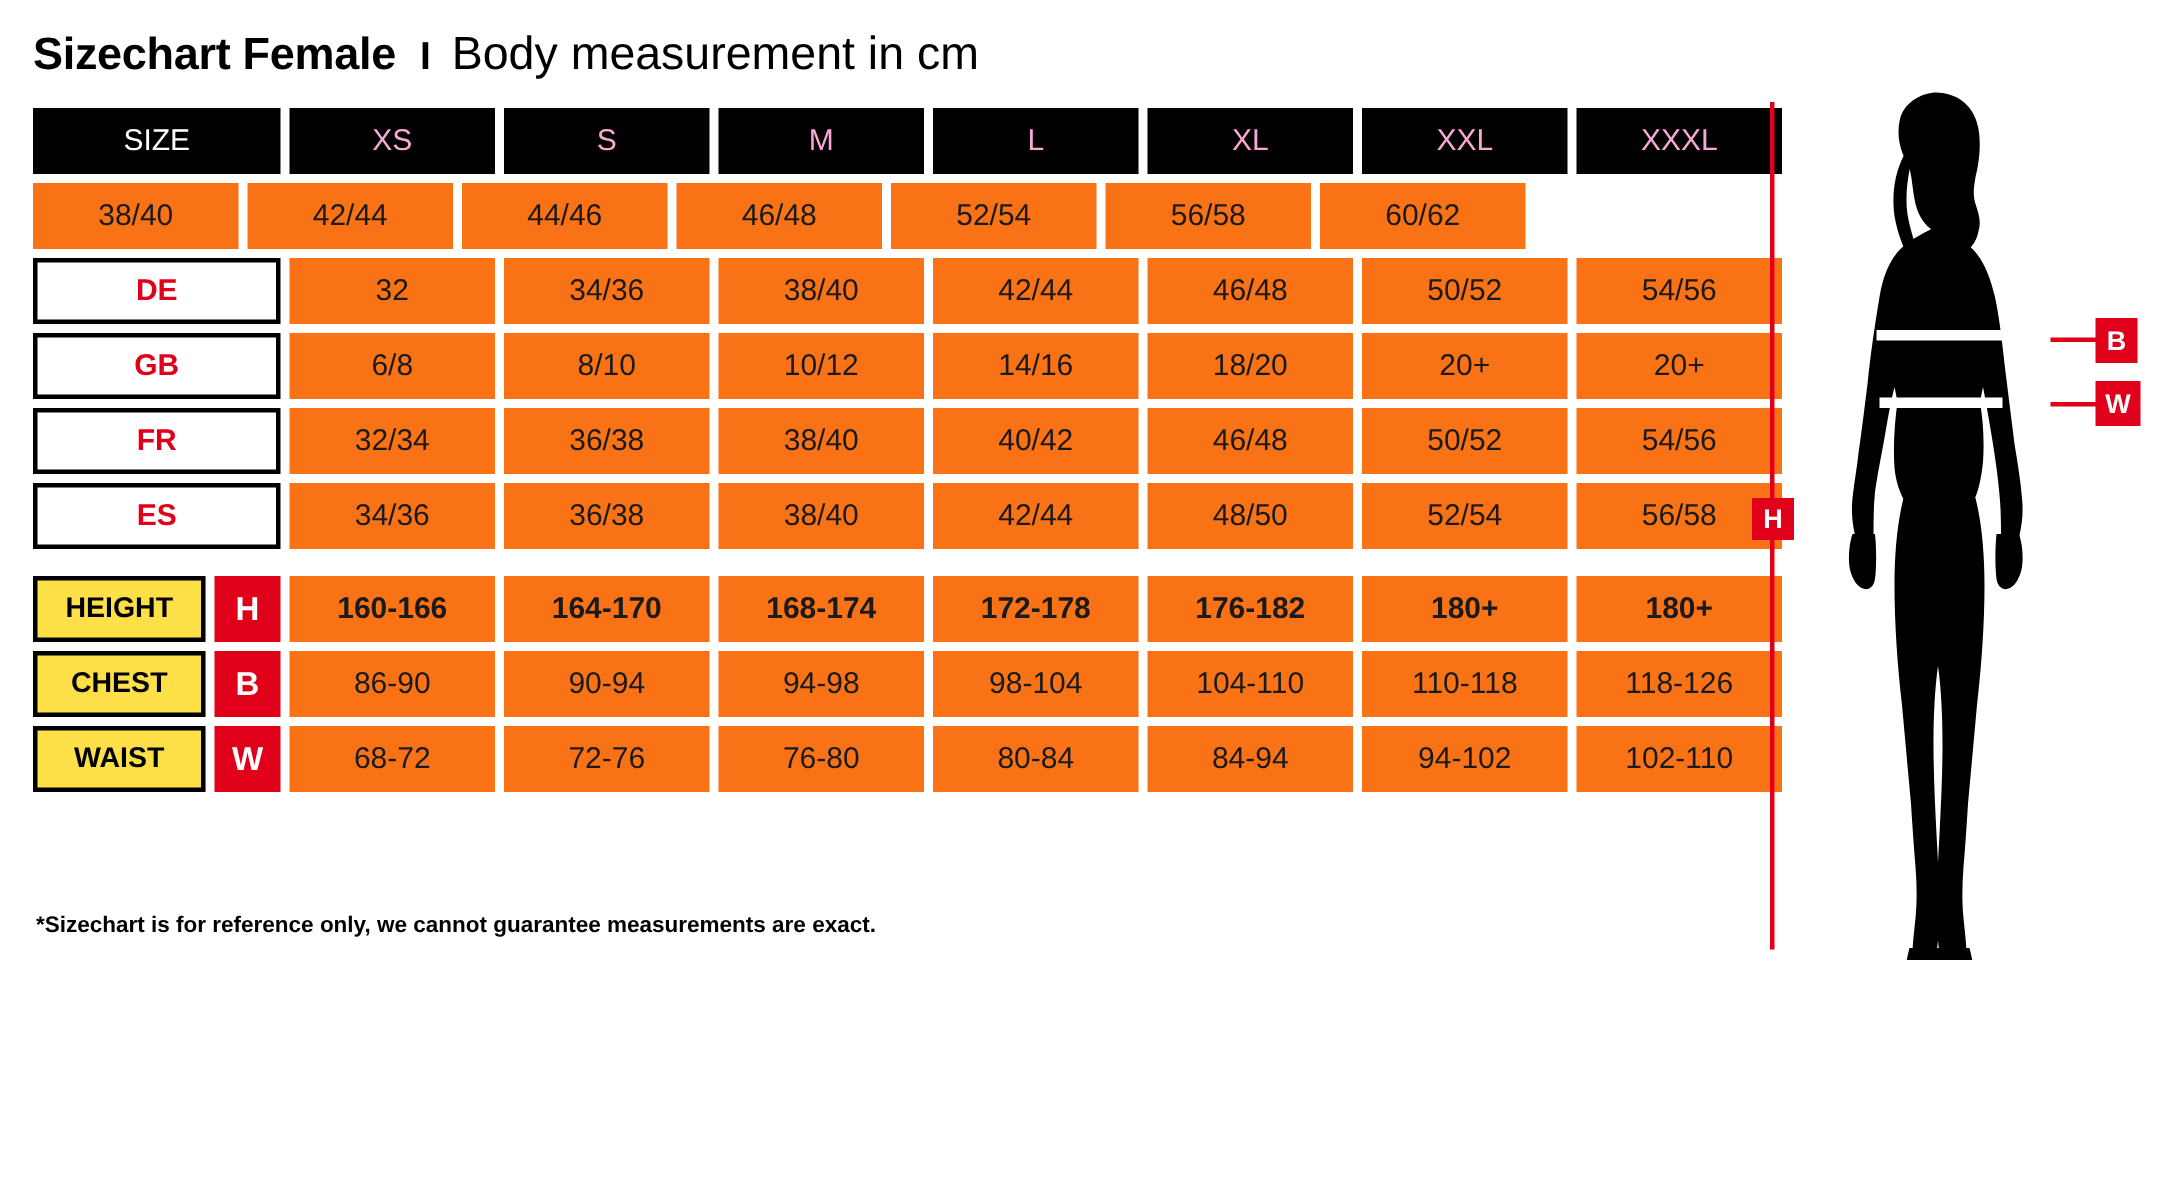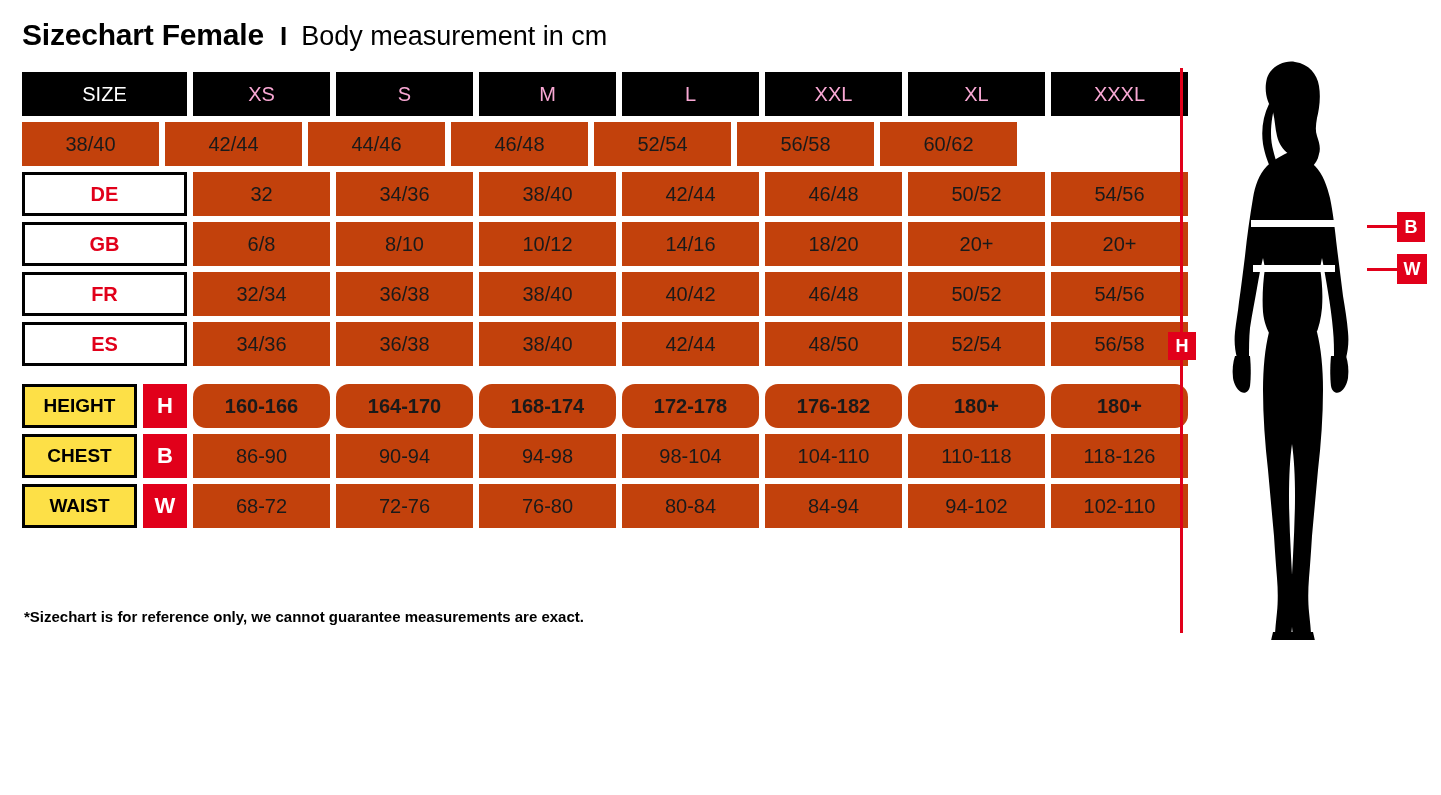--- a/index.html
+++ b/index.html
@@ -36,21 +36,21 @@
     font-size: 30px;
     font-weight: bold;
     letter-spacing: -0.2px;
   }
   .title-sep {
     font-size: 26px;
     font-weight: bold;
     margin: 0 14px 0 16px;
   }
   .title-sub {
-    font-size: 27px;
+    font-size: 31px;
     font-weight: normal;
   }
 
   
   .table {
     position: absolute;
     left: 22px;
     top: 72px;
   }
   .row {
@@ -110,26 +110,25 @@
     font-weight: bold;
     font-size: 19px;
   }
   .badge-red {
     background: #e1001a;
     color: #ffffff;
     font-weight: bold;
     font-size: 22px;
   }
   .data {
-    background: #c2410c;
+    background: #f97316;
     color: #1a1a1a;
   }
   .data.bold {
     font-weight: bold;
-    border-radius: 13px;
   }
 
   
   .footnote {
     position: absolute;
     left: 24px;
     top: 608px;
     font-size: 15px;
     font-weight: bold;
   }
@@ -226,22 +225,22 @@
   </div>
 
   <div class="table">
 
     <div class="row">
       <div class="cell lbl-wide hdr-size">SIZE</div>
       <div class="cell val hdr-black">XS</div>
       <div class="cell val hdr-black">S</div>
       <div class="cell val hdr-black">M</div>
       <div class="cell val hdr-black">L</div>
+      <div class="cell val hdr-black">XL</div>
       <div class="cell val hdr-black">XXL</div>
-      <div class="cell val hdr-black">XL</div>
       <div class="cell val hdr-black">XXXL</div>
     </div>
 
     <div class="row">
       <div class="cell val data">38/40</div>
       <div class="cell val data">42/44</div>
       <div class="cell val data">44/46</div>
       <div class="cell val data">46/48</div>
       <div class="cell val data">52/54</div>
       <div class="cell val data">56/58</div>

